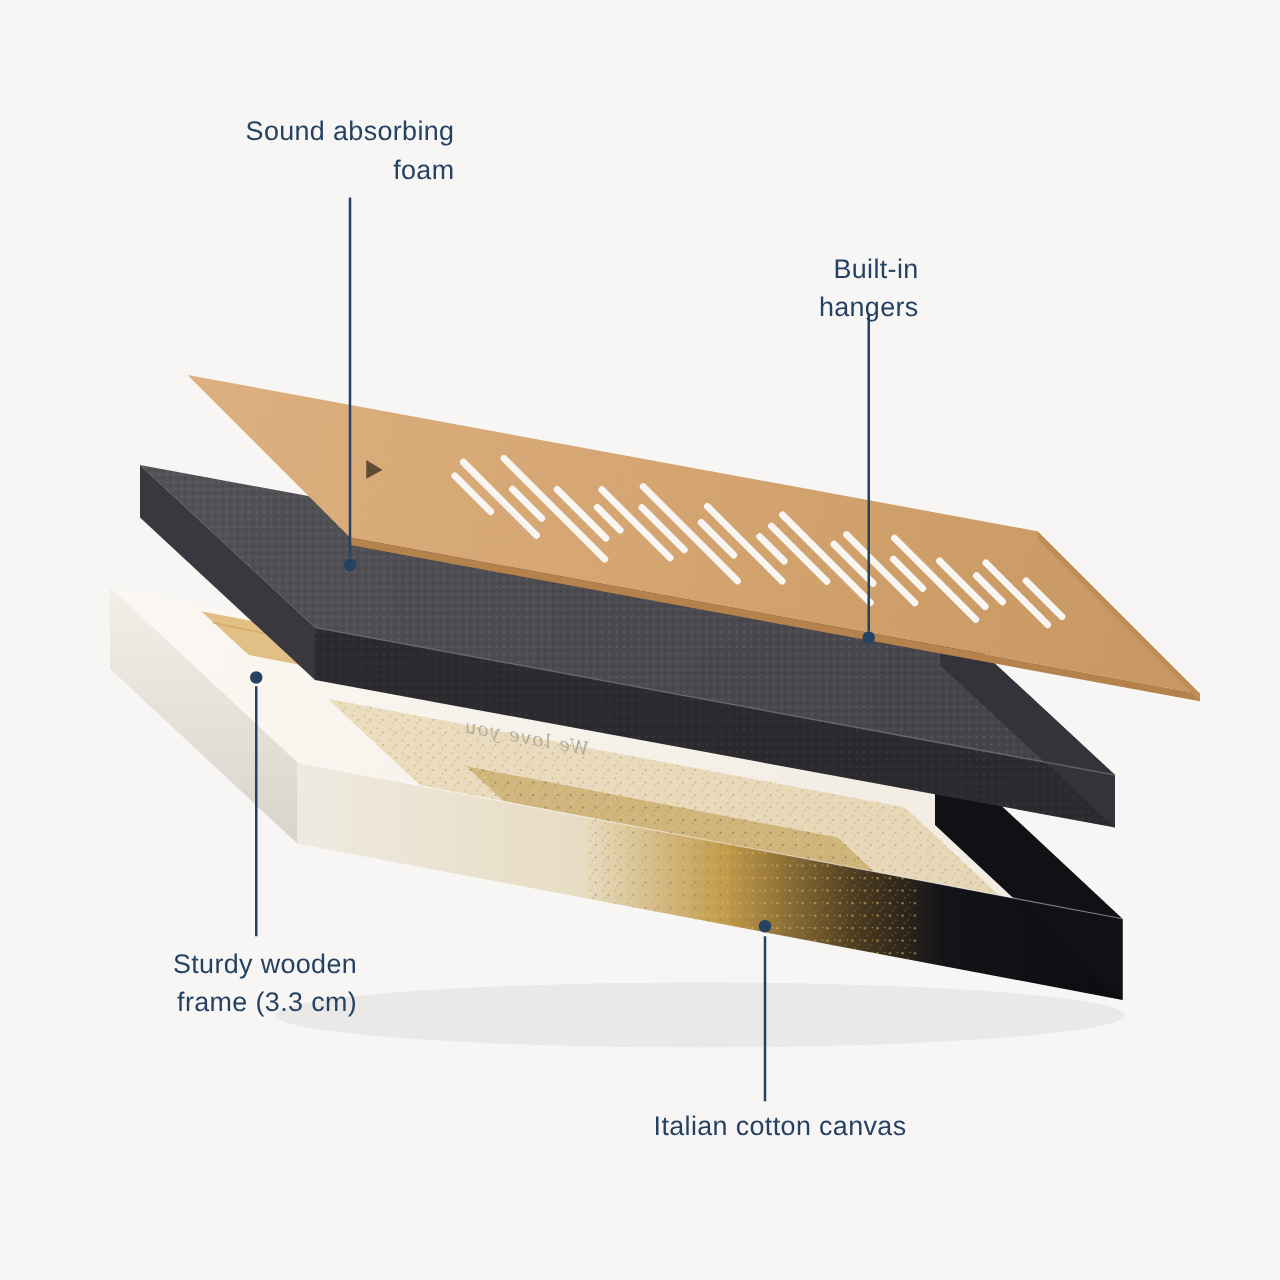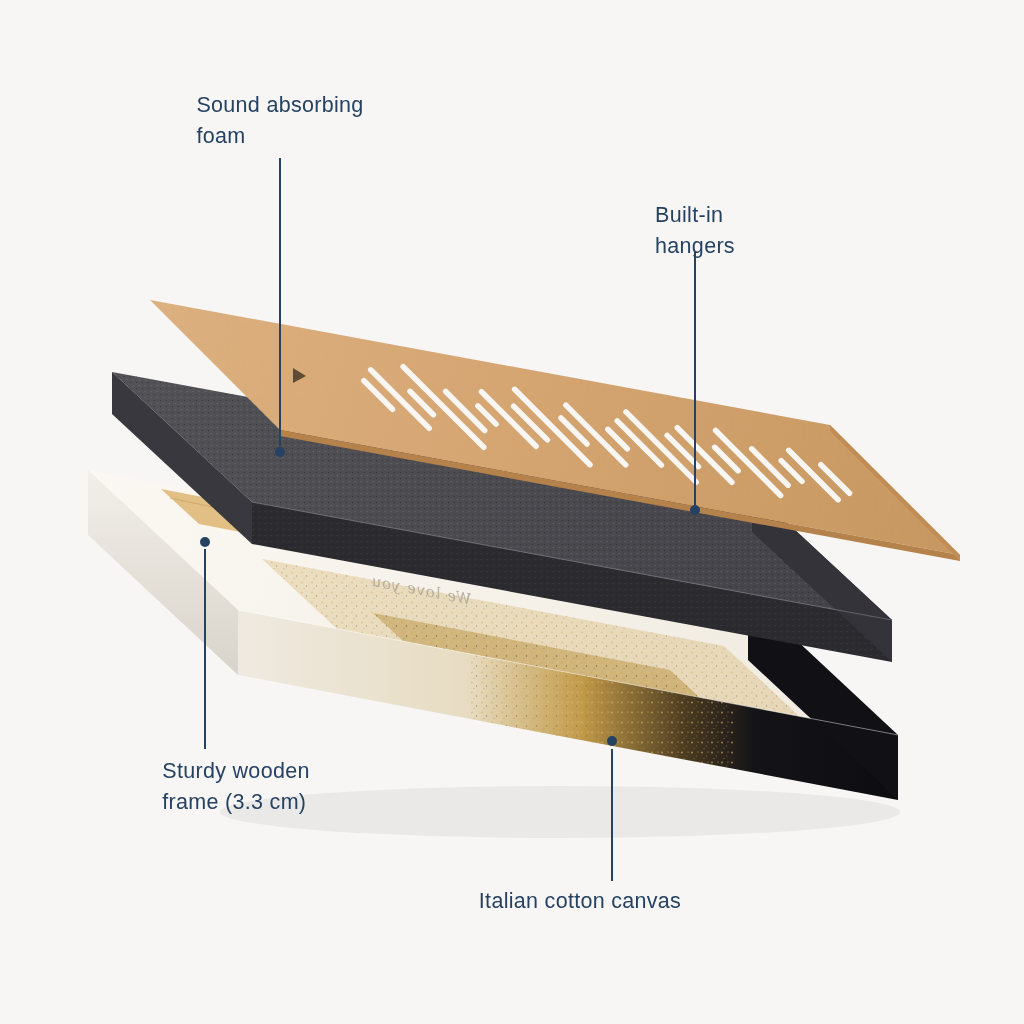--- a/index.html
+++ b/index.html
@@ -6,21 +6,21 @@
   body{
     width:1024px;height:1024px;
     background:var(--bg,#f7f6f4);
     font-family:"Liberation Sans",sans-serif;
     position:relative;overflow:hidden;
   }
   .stage{position:absolute;inset:0;width:1024px;height:1024px;}
   .stage svg{position:absolute;left:0;top:0;}
   .label{
     position:absolute;transform:translateX(-50%);
-    text-align:left;white-space:pre-line;
+    text-align:right;white-space:pre-line;
     color:var(--label,#254263);
     font-size:21.5px;line-height:1.42;letter-spacing:.3px;font-weight:400;
   }
   .leader{position:absolute;width:2px;background:var(--label,#254263);}
   .dot{position:absolute;width:10px;height:10px;border-radius:50%;background:var(--label,#254263);}
   #soundwave-slits line{stroke:#f8f6f3;stroke-width:5.5;stroke-linecap:round;}
 </style>
 </head>
 <body>
 
@@ -139,21 +139,21 @@
   <div class="label" style="left:280px;top:90px">Sound absorbing
 foam</div>
   <div class="leader" style="left:279px;top:158px;height:288px"></div>
   <div class="dot" style="left:275px;top:447px"></div>
 
   <div class="label" style="left:695px;top:200px">Built-in
 hangers</div>
   <div class="leader" style="left:694px;top:251px;height:254px"></div>
   <div class="dot" style="left:690px;top:505px"></div>
 
-  <div class="label" style="left:236px;top:756px">Sturdy wooden
+  <div class="label" style="left:212px;top:756px">Sturdy wooden
 frame (3.3 cm)</div>
   <div class="leader" style="left:204px;top:549px;height:200px"></div>
   <div class="dot" style="left:200px;top:537px"></div>
 
-  <div class="label" style="left:580px;top:886px">Italian cotton canvas</div>
+  <div class="label" style="left:624px;top:886px">Italian cotton canvas</div>
   <div class="leader" style="left:611px;top:749px;height:132px"></div>
   <div class="dot" style="left:607px;top:736px"></div>
 </div>
 
 </body></html>

